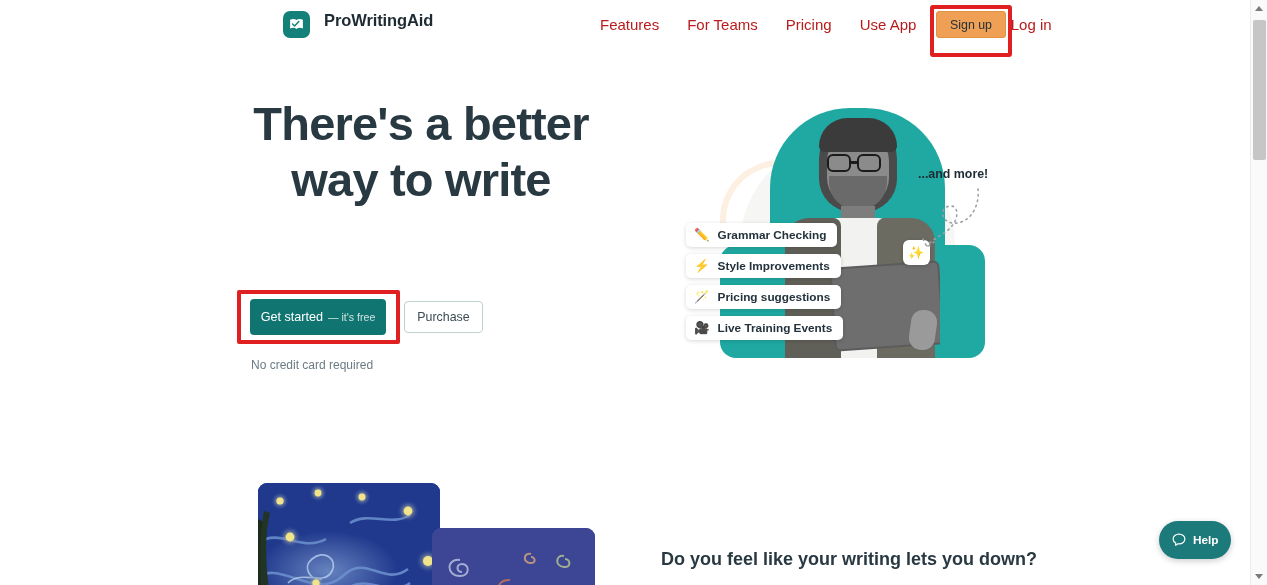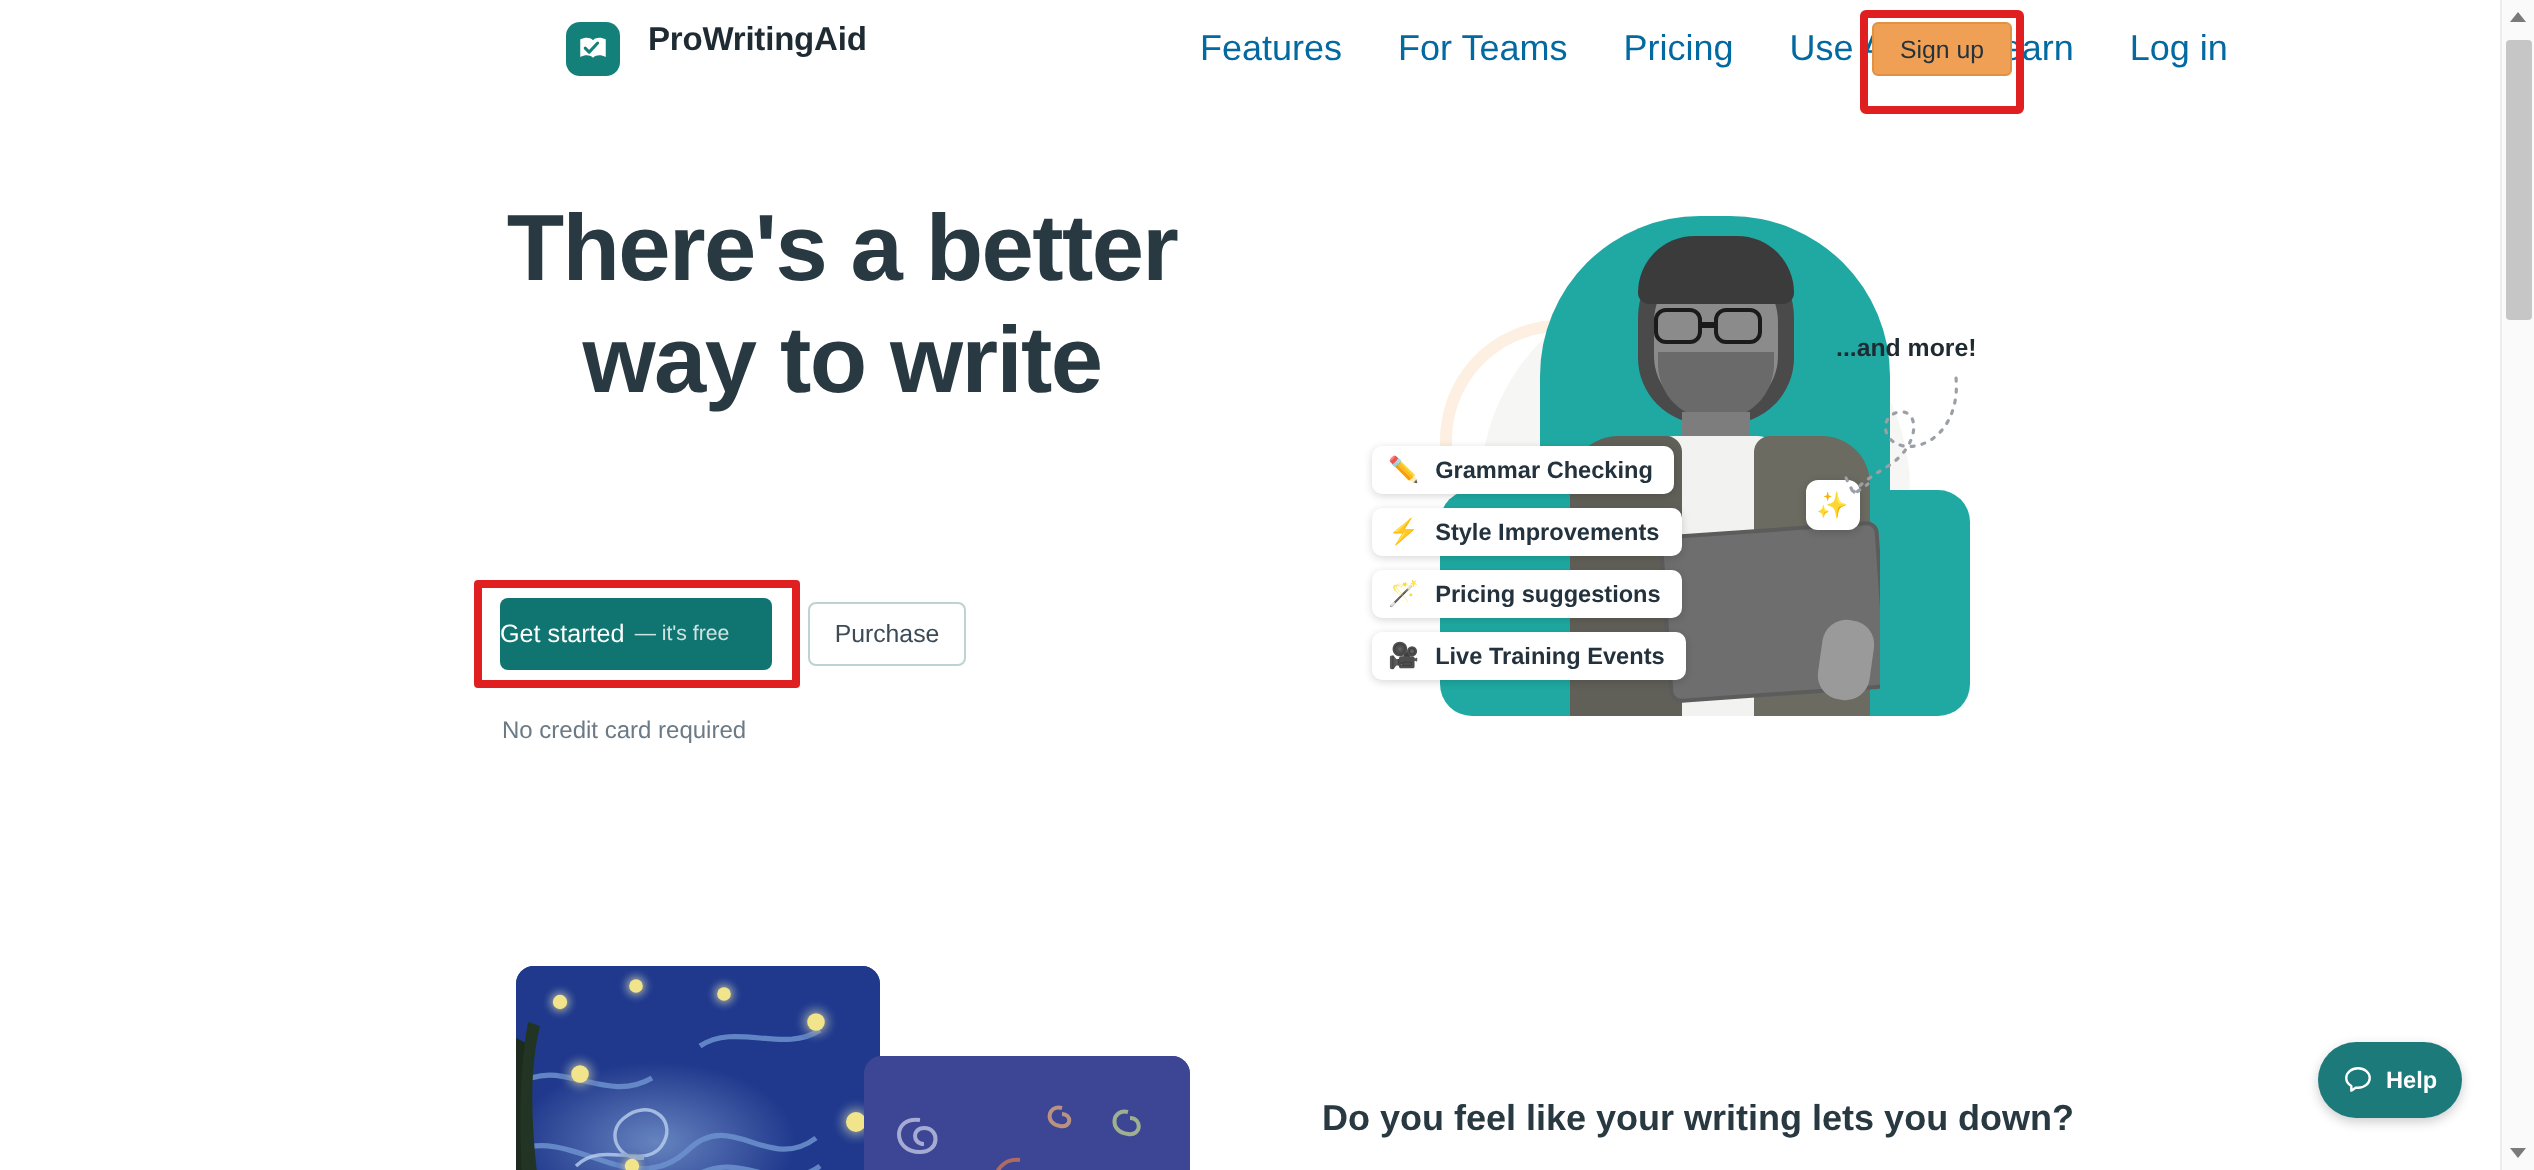--- a/index.html
+++ b/index.html
@@ -67,22 +67,22 @@
 
   #nav-links {
     position: absolute;
     left: 600px;
     top: 15px;
     display: flex;
     align-items: center;
     gap: 0px;
   }
   .nav-link {
-    font-size: 18px;
-    color: #0369a1;
+    font-size: 15px;
+    color: #b91c1c;
     text-decoration: none;
     white-space: nowrap;
     padding: 0 14px;
     line-height: 19px;
   }
   .nav-link:first-child { padding-left: 0; }
 
   
   #signup-wrap {
     position: absolute;
@@ -158,20 +158,21 @@
   }
   #getstarted-btn {
     position: absolute;
     left: 13px; top: 9px;
     width: 136px; height: 36px;
     background: #107571;
     border: none;
     border-radius: 4px;
     display: flex;
     align-items: center;
+    justify-content: center;
     gap: 5px;
     cursor: pointer;
     white-space: nowrap;
   }
   #getstarted-label {
     font-size: 12.6px;
     color: #ffffff;
   }
   #getstarted-note {
     font-size: 10.6px;

